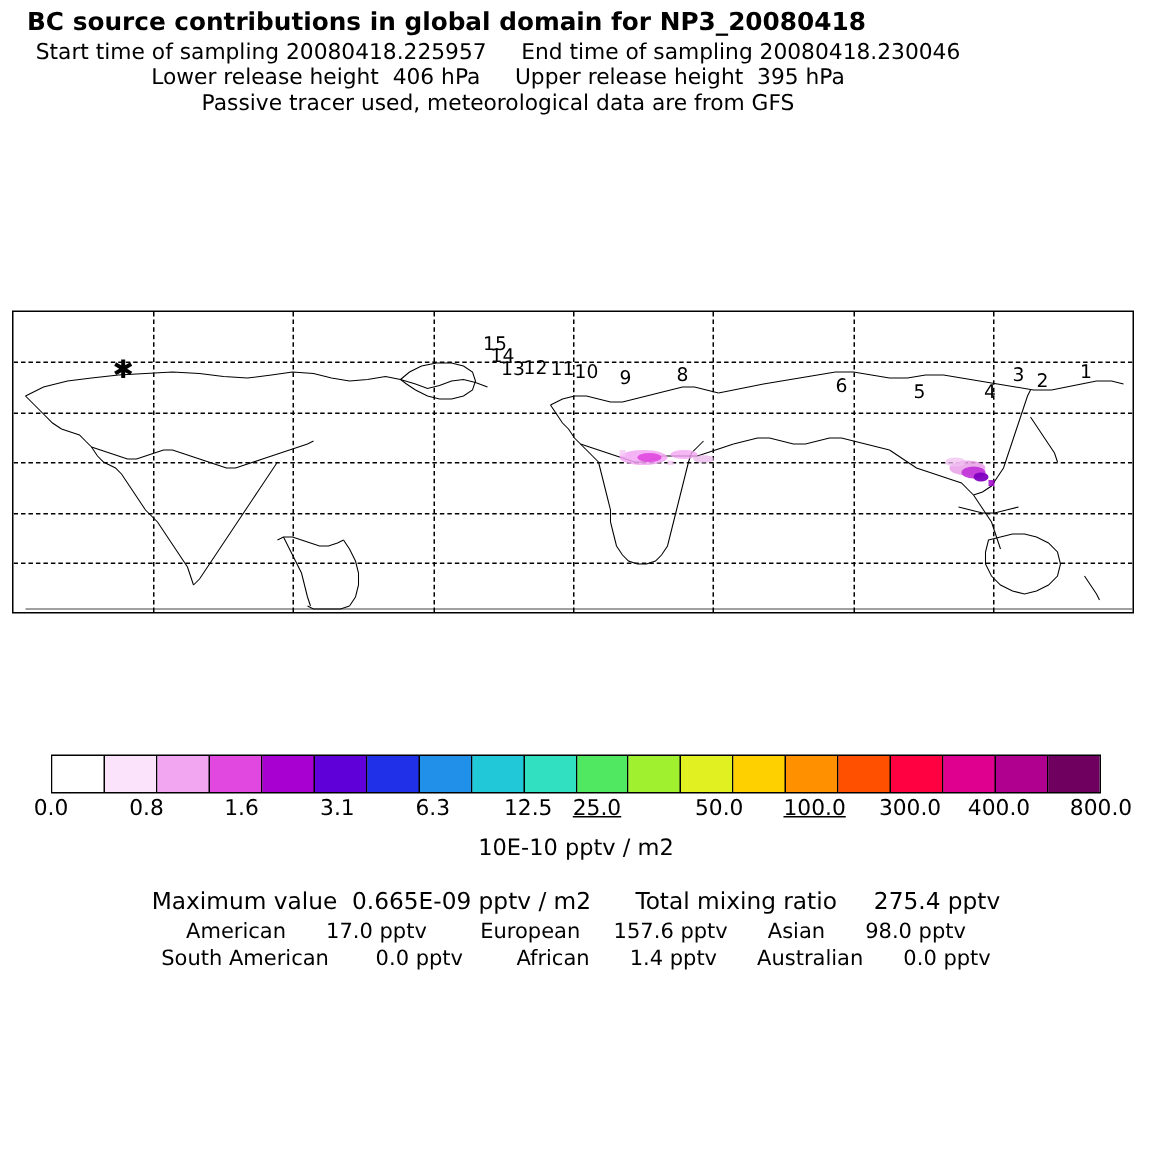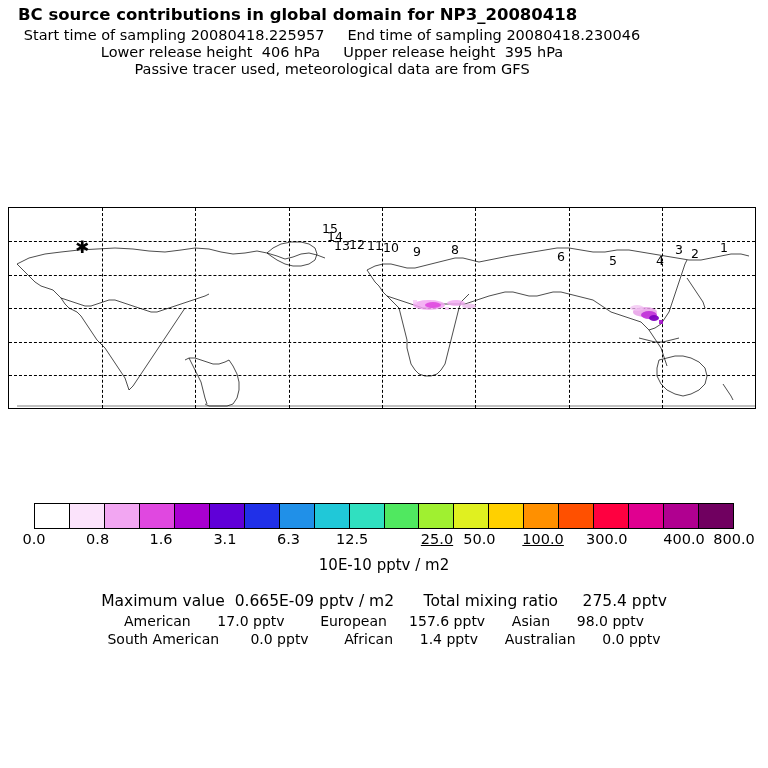--- a/index.html
+++ b/index.html
@@ -257,25 +257,25 @@
     <div class="cbar-cell" style="background: rgb(112, 0, 96);"></div>
   </div>
 
 <div class="cbar-ticks" id="colorbar-ticks">
     <div class="cbar-tick" style="left: 34px;">0.0</div>
     <div class="cbar-tick" style="left: 97.6364px;">0.8</div>
     <div class="cbar-tick" style="left: 161px;">1.6</div>
     <div class="cbar-tick" style="left: 224.909px;">3.1</div>
     <div class="cbar-tick" style="left: 288.545px;">6.3</div>
     <div class="cbar-tick" style="left: 352.182px;">12.5</div>
-    <div class="cbar-tick" style="left: 437px; text-decoration: underline;">25.0</div>
+    <div class="cbar-tick" style="left: 398px; text-decoration: underline;">25.0</div>
     <div class="cbar-tick" style="left: 479.455px;">50.0</div>
     <div class="cbar-tick" style="left: 543.091px; text-decoration: underline;">100.0</div>
     <div class="cbar-tick" style="left: 606.727px;">300.0</div>
-    <div class="cbar-tick" style="left: 684px;">400.0</div>
+    <div class="cbar-tick" style="left: 666px;">400.0</div>
     <div class="cbar-tick" style="left: 734px;">800.0</div>
   </div>
 
 <div class="cbar-unit">10E-10 pptv / m2</div>
 
 <div class="footer">
   <div class="foot-main">Maximum value  0.665E-09 pptv / m2      Total mixing ratio     275.4 pptv</div>
   <div class="foot-row">American      17.0 pptv        European     157.6 pptv      Asian      98.0 pptv</div>
   <div class="foot-row">South American       0.0 pptv        African      1.4 pptv      Australian      0.0 pptv</div>
 </div>

